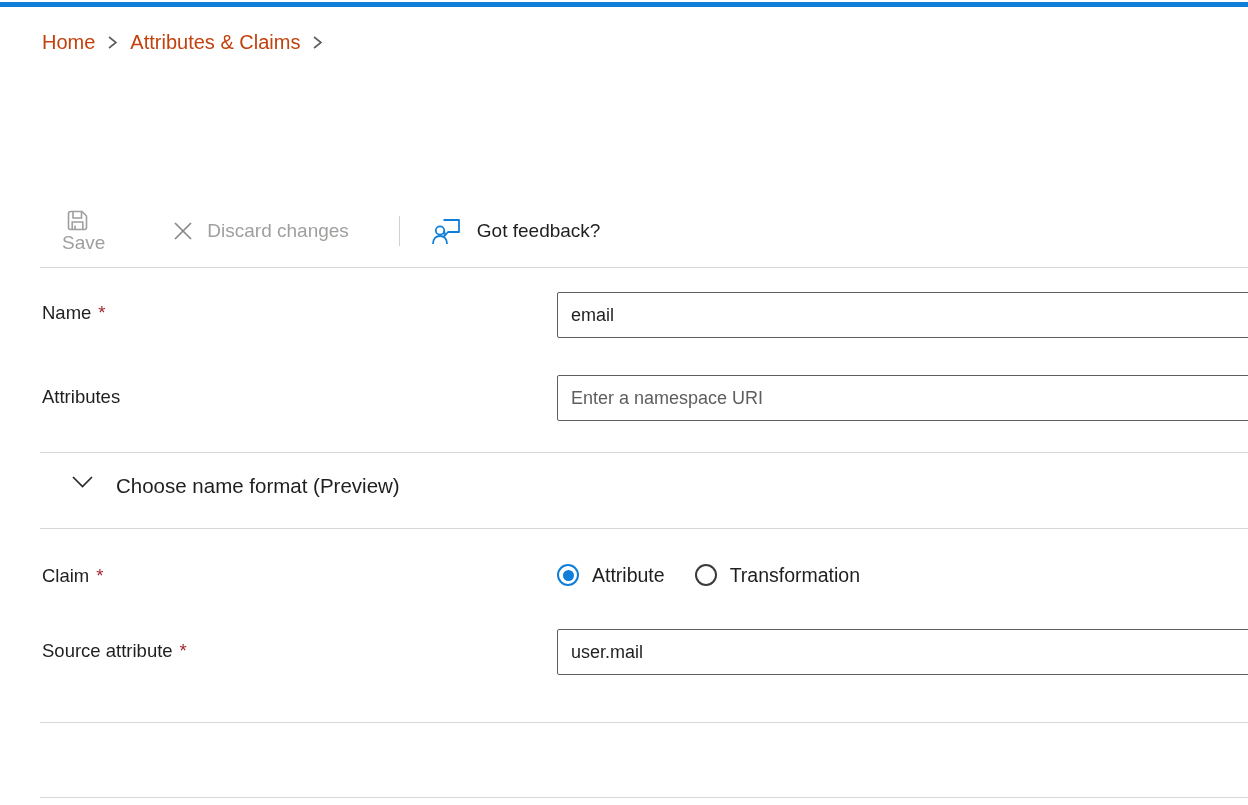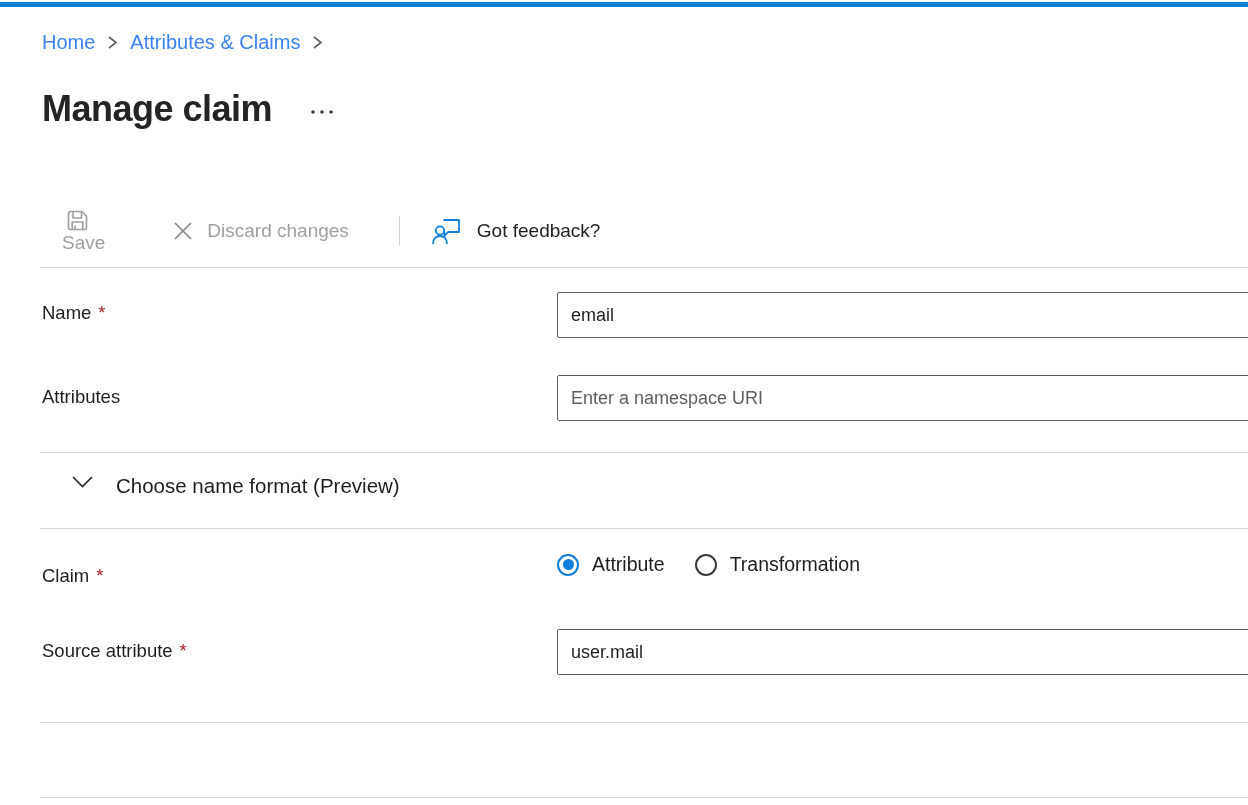--- a/index.html
+++ b/index.html
@@ -26,21 +26,21 @@
   
   .breadcrumb {
     position: absolute;
     top: 29px; left: 42px;
     display: flex;
     align-items: center;
     font-size: 20px;
     line-height: 26px;
   }
   .breadcrumb a {
-    color: #3b82f6;
+    color: #c2410c;
     text-decoration: none;
     cursor: pointer;
   }
   .crumb-sep {
     display: inline-flex;
     align-items: center;
     margin: 0 11px;
   }
   .crumb-sep svg { display: block; }
 
@@ -166,21 +166,21 @@
     color: #201f1e;
   }
 
   
   .radio-group {
     position: absolute;
     left: 557px;
     top: 553px;
     height: 44px;
     display: flex;
-    align-items: flex-start;
+    align-items: center;
     gap: 30px;
   }
   .radio-item {
     display: flex;
     align-items: center;
     cursor: pointer;
   }
   .radio-circle {
     width: 22px; height: 22px;
     border-radius: 50%;
@@ -217,30 +217,20 @@
         </svg>
     </span>
     <a>Attributes &amp; Claims</a>
     <span class="crumb-sep">
       <svg width="13" height="15" viewBox="0 0 13 15">
           <polyline points="3,2 10,7.5 3,13" fill="none" stroke="#605e5c" stroke-width="1.6"></polyline>
         </svg>
     </span>
   </nav>
 
-  <div class="title-row">
-    <h1 class="page-title">Manage claim</h1>
-    <span class="title-menu">
-      <svg width="26" height="8" viewBox="0 0 26 8">
-        <circle cx="3" cy="4" r="1.8" fill="#3b3a39"></circle>
-        <circle cx="12" cy="4" r="1.8" fill="#3b3a39"></circle>
-        <circle cx="21" cy="4" r="1.8" fill="#3b3a39"></circle>
-      </svg>
-    </span>
-  </div>
 
   <div class="toolbar">
     <button class="cmd cmd-save disabled">
       <span class="cmd-icon">
         <svg width="23" height="23" viewBox="0 0 23 23">
           <path d="M2.5 4.5 a2 2 0 0 1 2-2 H16 l4.5 4.5 V18.5 a2 2 0 0 1-2 2 H4.5 a2 2 0 0 1-2-2 Z" fill="none" stroke="#a19f9d" stroke-width="1.6"></path>
           <path d="M7 2.8 V9 H15.5 V3" fill="none" stroke="#a19f9d" stroke-width="1.6"></path>
           <path d="M6.2 20.3 V13 H16.8 V20.3" fill="none" stroke="#a19f9d" stroke-width="1.6"></path>
           <line x1="9" y1="16.5" x2="9" y2="20" stroke="#a19f9d" stroke-width="1.6"></line>
         </svg>

